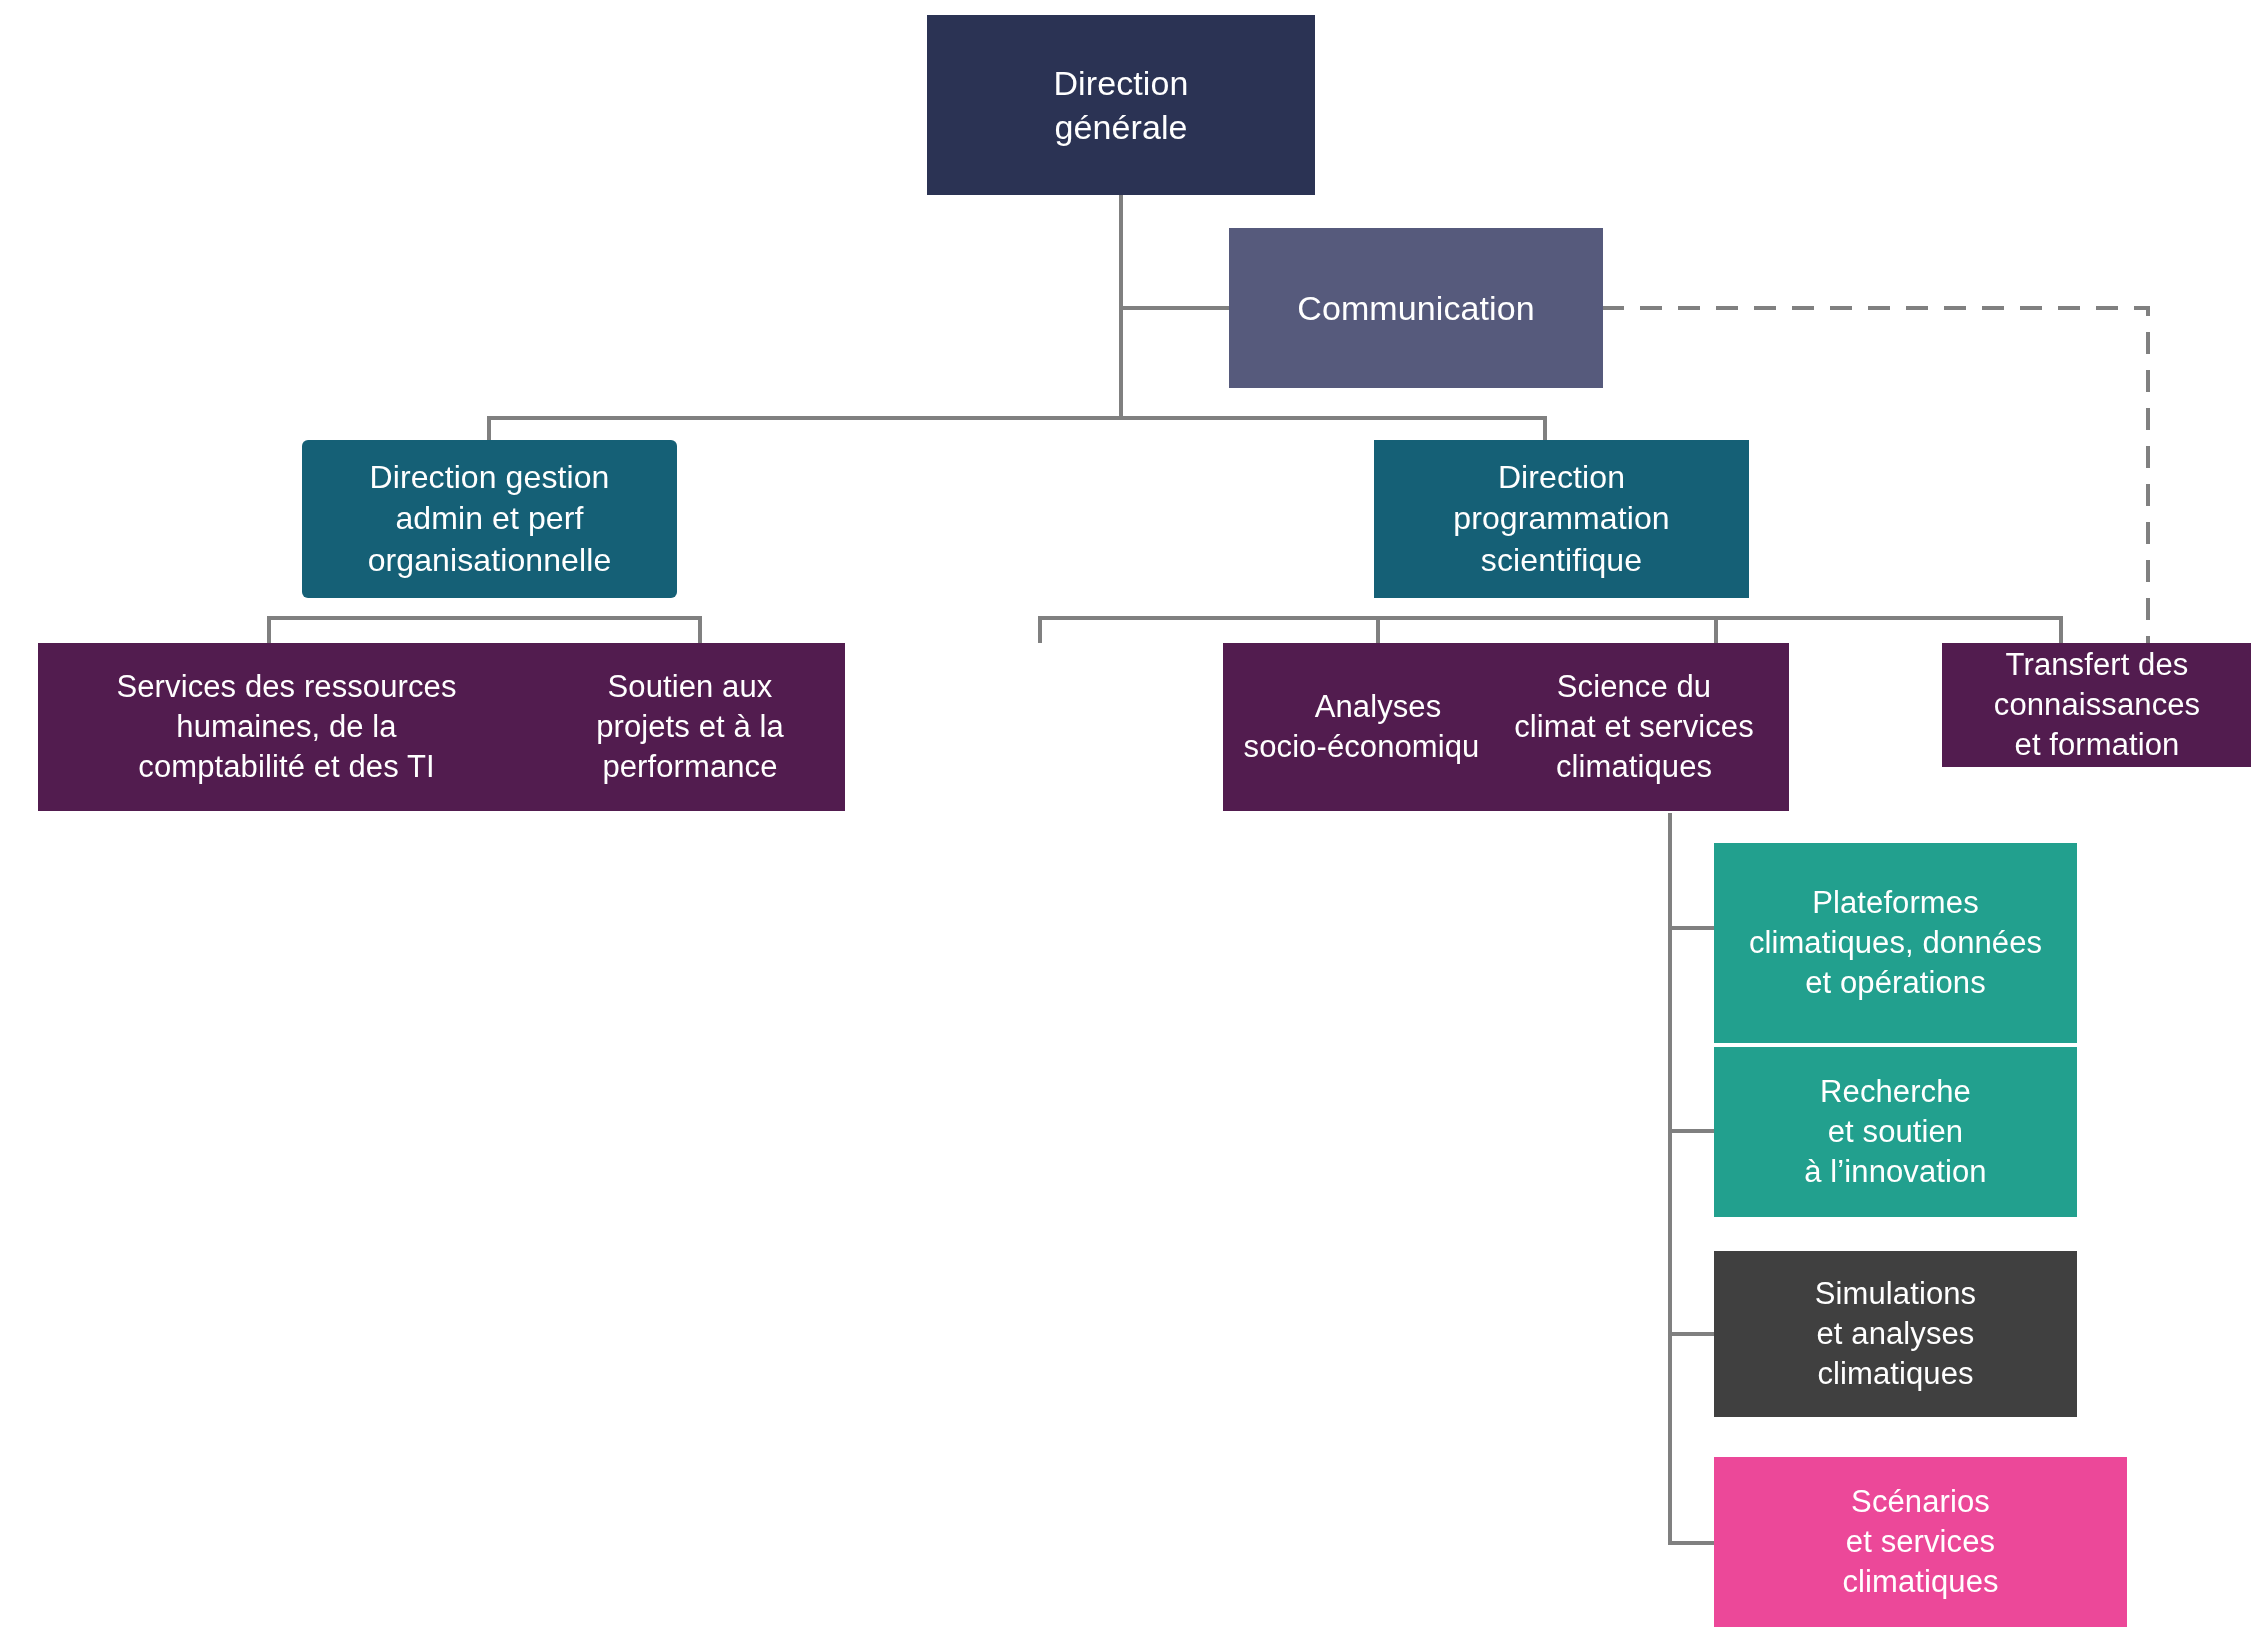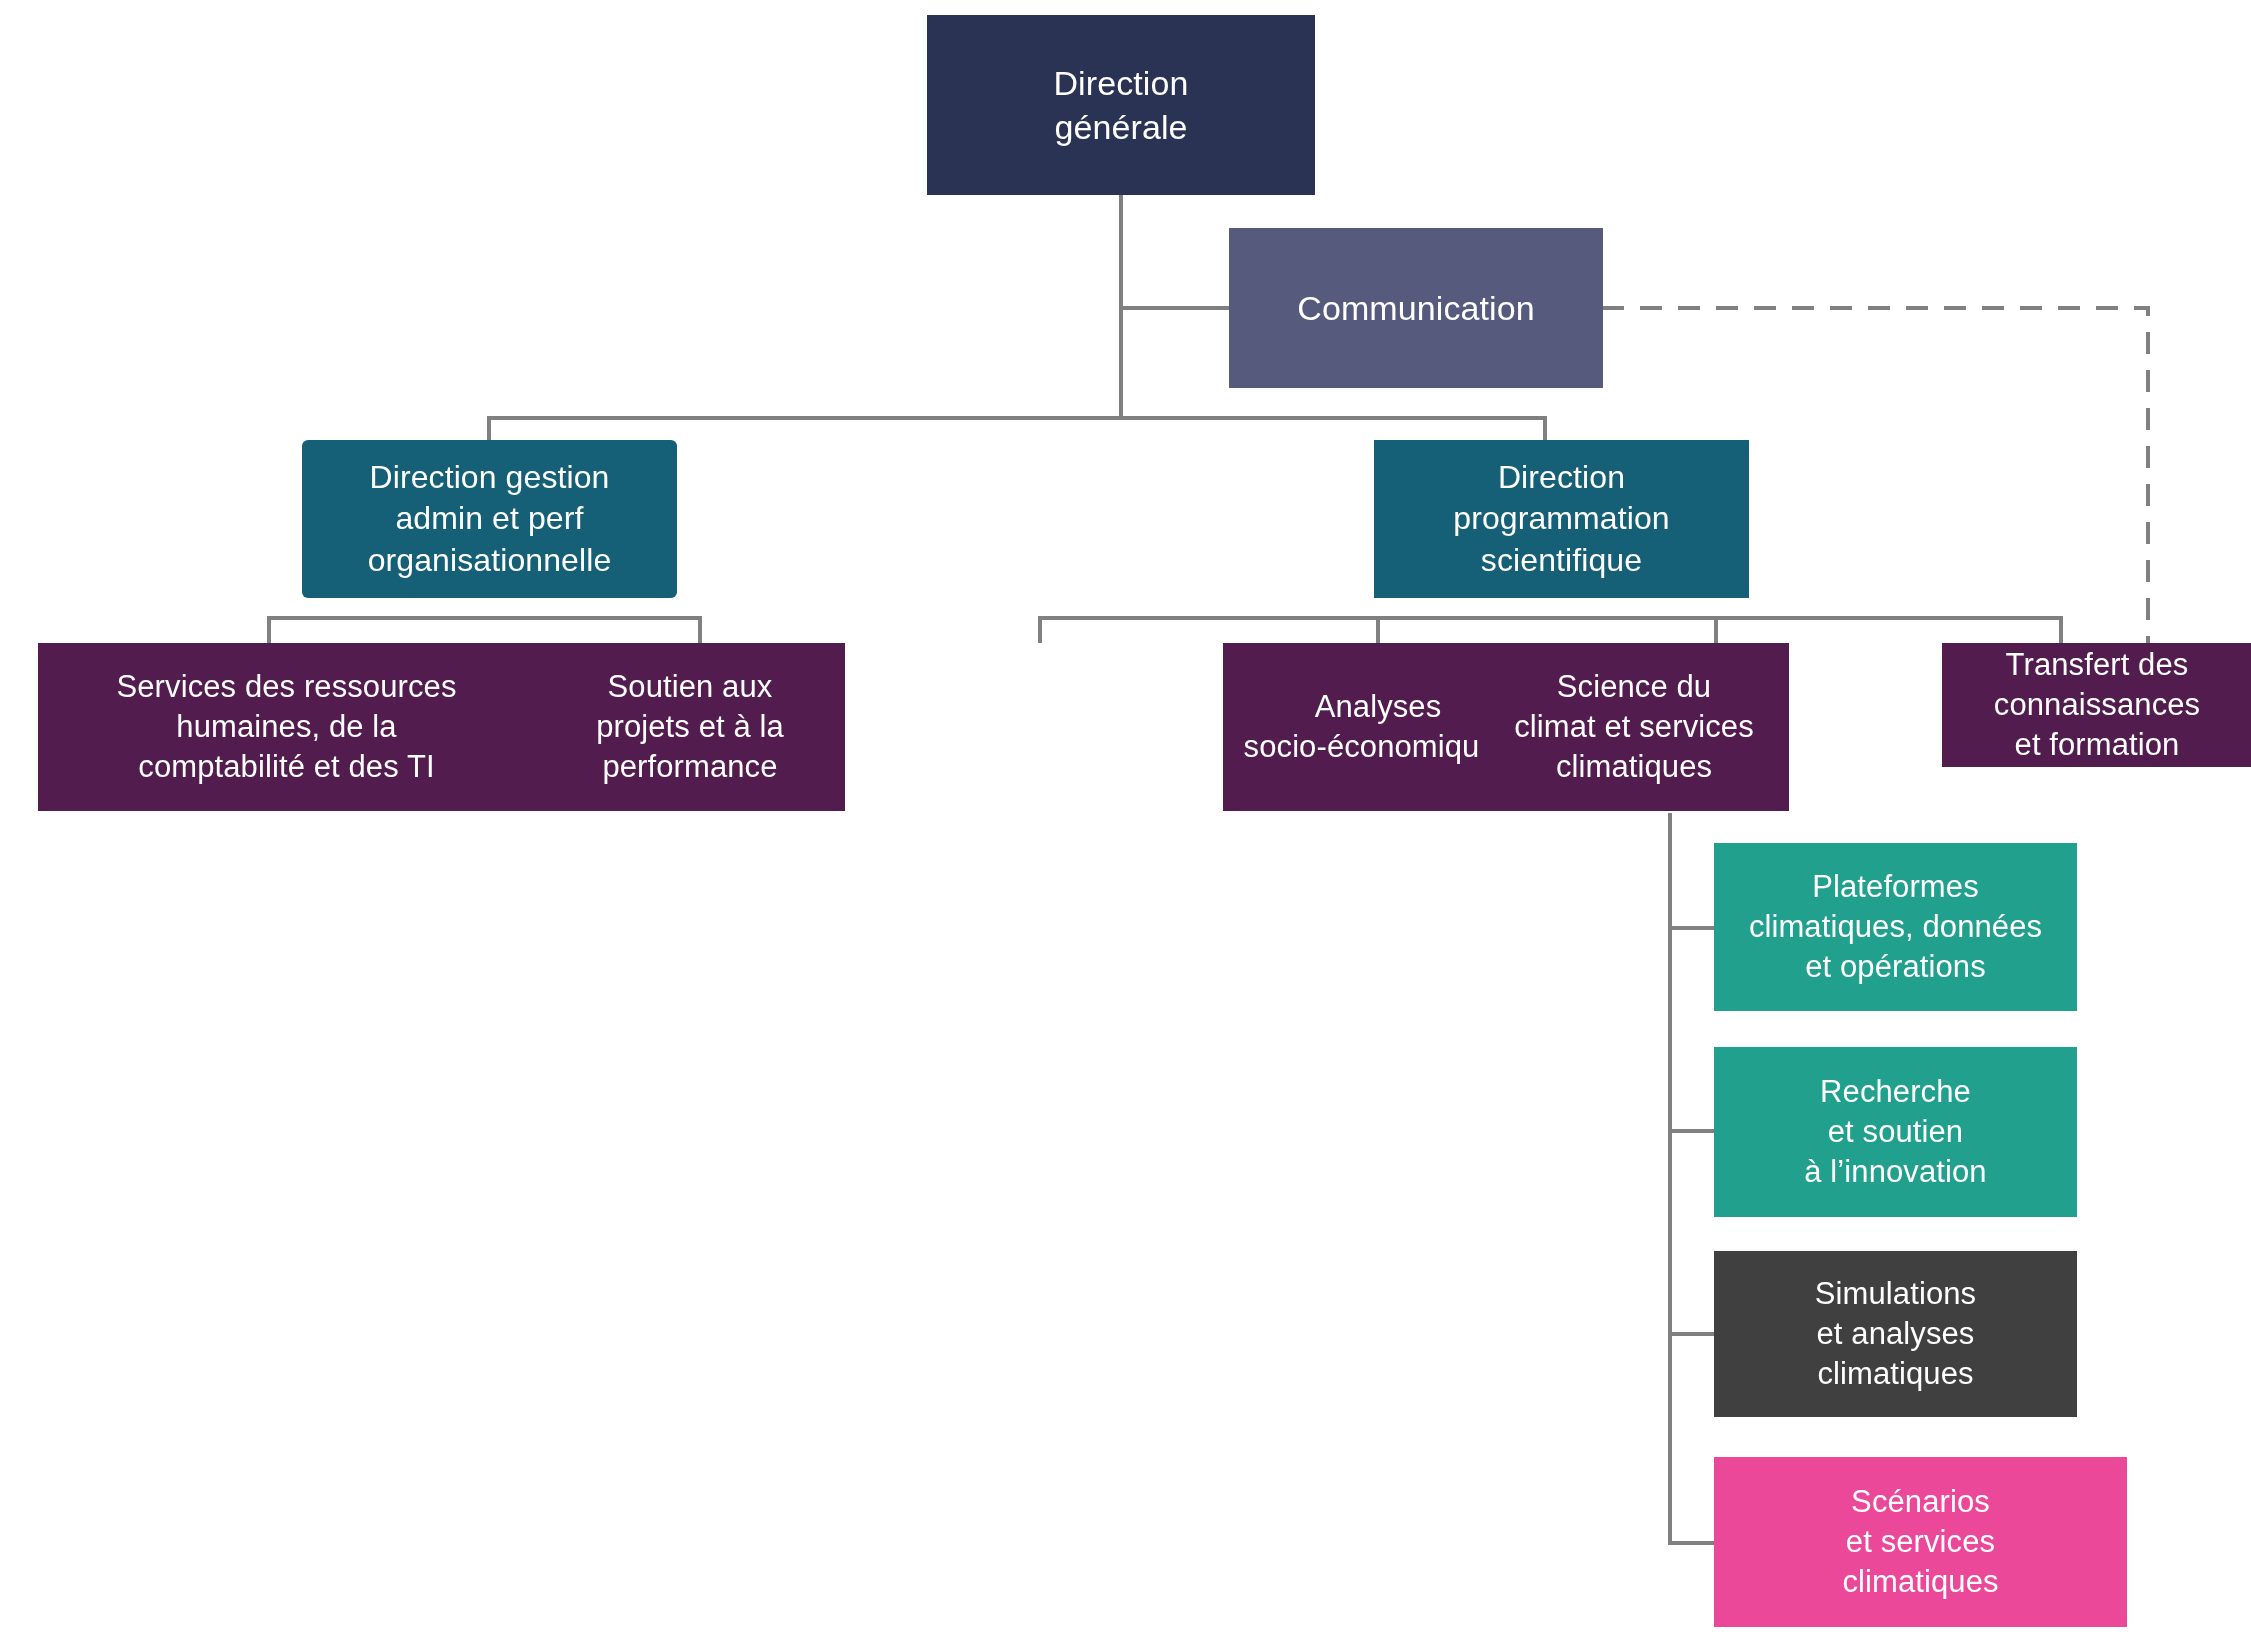--- a/index.html
+++ b/index.html
@@ -126,21 +126,21 @@
 climat et services
 climatiques</span>
   </div>
 
   <div class="node" style="left:1906px; top:643px; width:310px; height:124px; background:#521c4f; font-size:31px;margin-left:36px;">
     <span class="label">Transfert des
 connaissances
 et formation</span>
   </div>
 
-  <div class="node" style="left:1714px; top:843px; width:363px; height:168px; background:#22a08e; font-size:31px;">
+  <div class="node" style="left:1714px; top:843px; width:363px; height:200px; background:#22a08e; font-size:31px;">
     <span class="label">Plateformes
 climatiques, données
 et opérations</span>
   </div>
 
   <div class="node" style="left:1714px; top:1047px; width:363px; height:170px; background:#22a08e; font-size:31px;">
     <span class="label">Recherche
 et soutien
 à l’innovation</span>
   </div>

